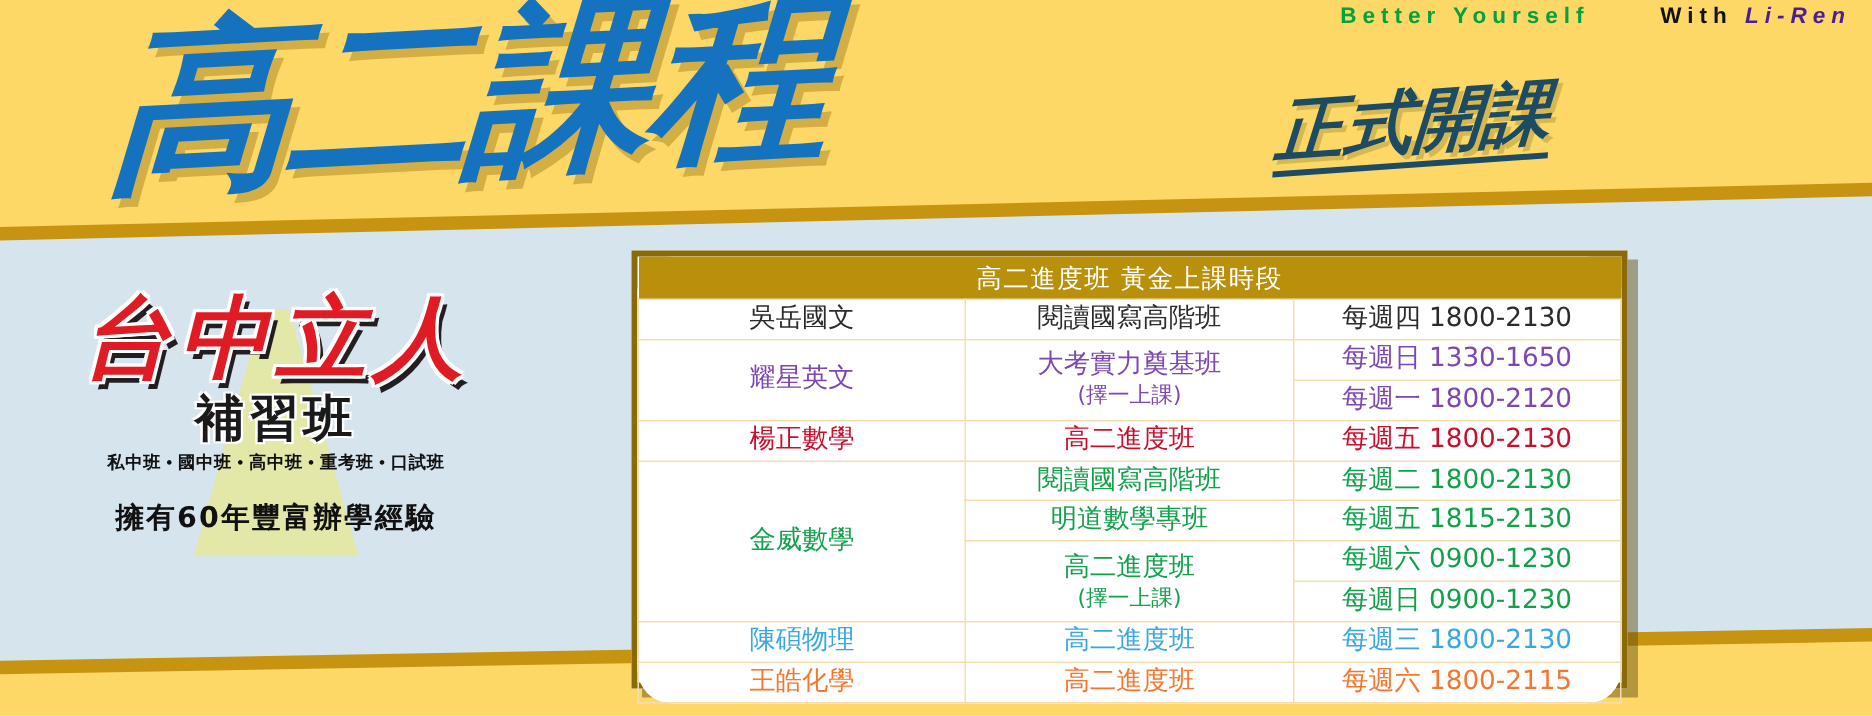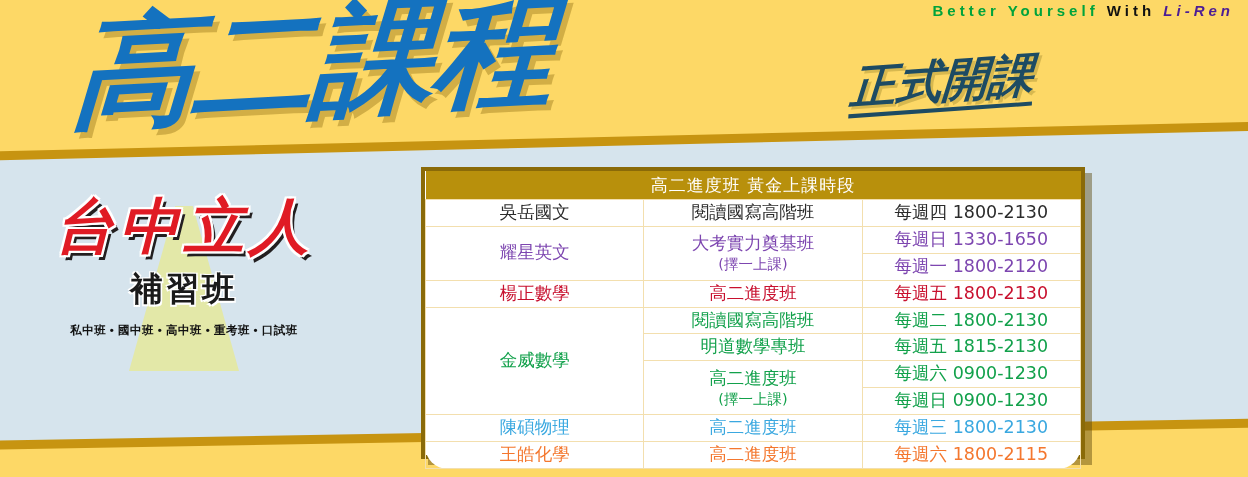--- a/index.html
+++ b/index.html
@@ -37,21 +37,21 @@
   }
 
   
   .tagline{
     position:absolute;top:2px;right:14px;z-index:12;
     font-size:15px;font-weight:bold;letter-spacing:4px;
     white-space:nowrap;font-family:"Liberation Sans",sans-serif;
   }
   .tagline span{display:inline;}
   .tg-green{color:#00a33c;}
-  .tg-black{color:#111111;}
+  .tg-black{color:#111111;margin-left:39px;}
   .tg-red{color:#4c1d95;font-style:italic;}
 
   
   .headline{
     position:absolute;left:76px;top:12px;z-index:10;
     font-family:"DejaVu Serif","Liberation Serif",serif;
     font-weight:bold;font-size:122px;line-height:1;
     color:#1472bf;
     font-style:italic;
     letter-spacing:-2px;
@@ -91,26 +91,26 @@
     font-style:italic;
     text-shadow:
       -2px -2px 0 #fff, 2px -2px 0 #fff, -2px 2px 0 #fff, 2px 2px 0 #fff,
       0 -2px 0 #fff, 0 2px 0 #fff, -2px 0 0 #fff, 2px 0 0 #fff,
       4px 5px 0 #231f20;
     white-space:nowrap;
   }
   .logo-sub{
     font-family:"DejaVu Serif","Liberation Serif",serif;
     font-weight:bold;font-size:33px;line-height:1.1;
-    color:#1a1a1a;letter-spacing:3px;margin-top:14px;
+    color:#1a1a1a;letter-spacing:3px;margin-top:4px;
     text-shadow:-1.5px -1.5px 0 #fff,1.5px -1.5px 0 #fff,-1.5px 1.5px 0 #fff,1.5px 1.5px 0 #fff;
   }
   .logo-classes{
-    font-family:Liberation Sans, sans-serif;
-    font-weight:bold;font-size:11.5px;color:#111;letter-spacing:0.5px;margin-top:16px;
+    font-family:Liberation Serif, serif;
+    font-weight:bold;font-size:11.5px;color:#111;letter-spacing:0.5px;margin-top:4px;
   }
   .logo-exp{
     font-family:"DejaVu Sans","Liberation Sans",sans-serif;
     font-weight:bold;font-size:19px;color:#111;letter-spacing:1.5px;margin-top:16px;
   }
   .logo-url{
     font-family:"DejaVu Sans","Liberation Sans",sans-serif;
     font-weight:bold;font-size:19px;color:#111;letter-spacing:0.5px;margin-top:2px;
   }
 
@@ -166,20 +166,21 @@
   </div>
 
   <div class="headline">高二課程</div>
   <div class="subhead">正式開課</div>
 
   <div class="logo-wrap">
     <div class="logo-glow"></div>
     <div class="logo-main">台中立人</div>
     <div class="logo-sub">補習班</div>
     <div class="logo-classes">私中班 • 國中班 • 高中班 • 重考班 • 口試班</div>
+    <div class="logo-exp">擁有60年豐富辦學經驗</div>
   </div>
 
   <div class="table-shadow"></div>
   <div class="table-box">
     <table class="sched">
       <thead>
         <tr>
           <th class="hdr" colspan="3">高二進度班  黃金上課時段</th>
         </tr>
       </thead>

